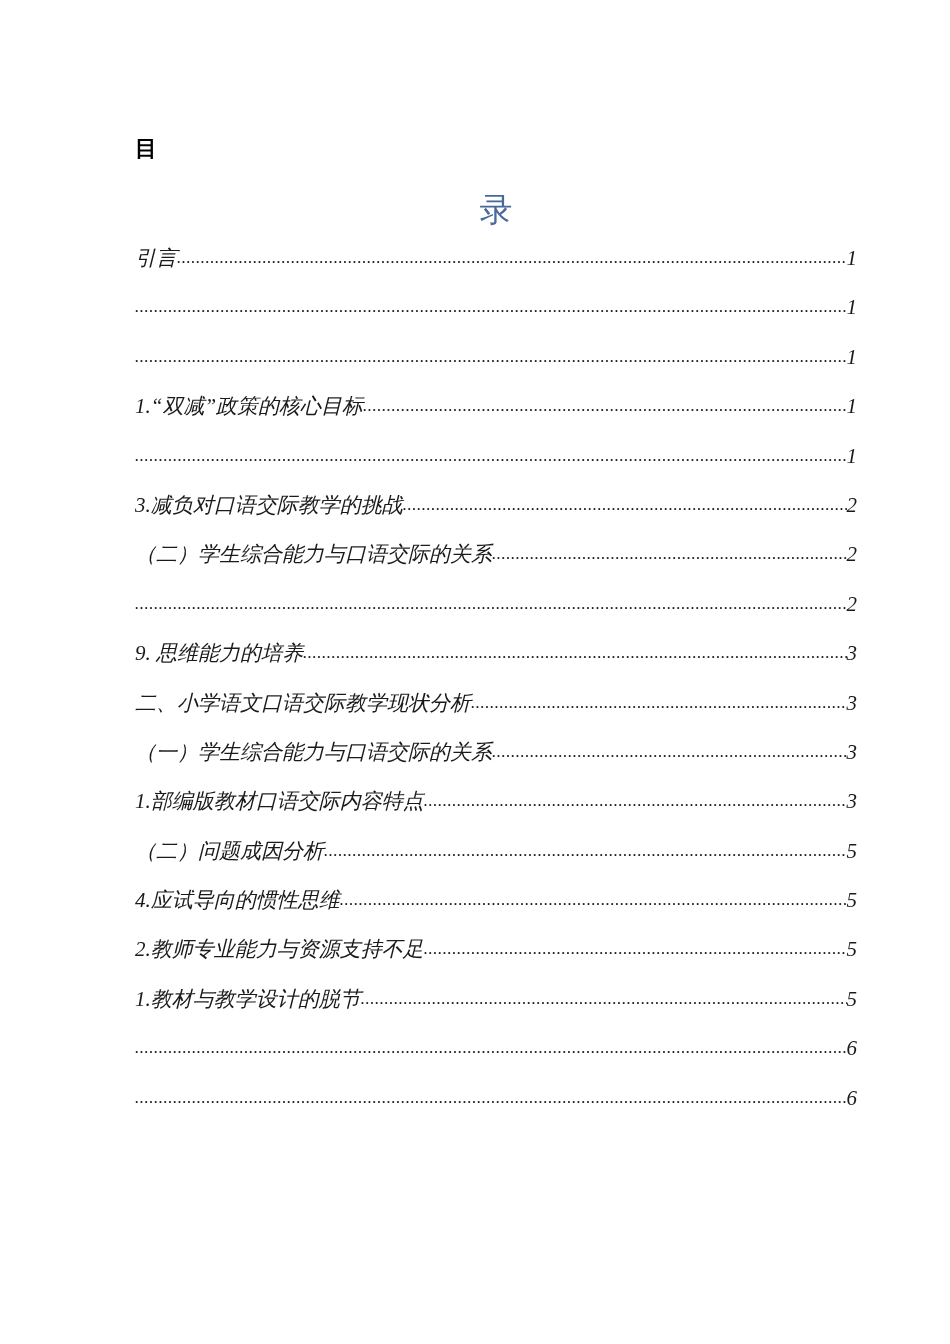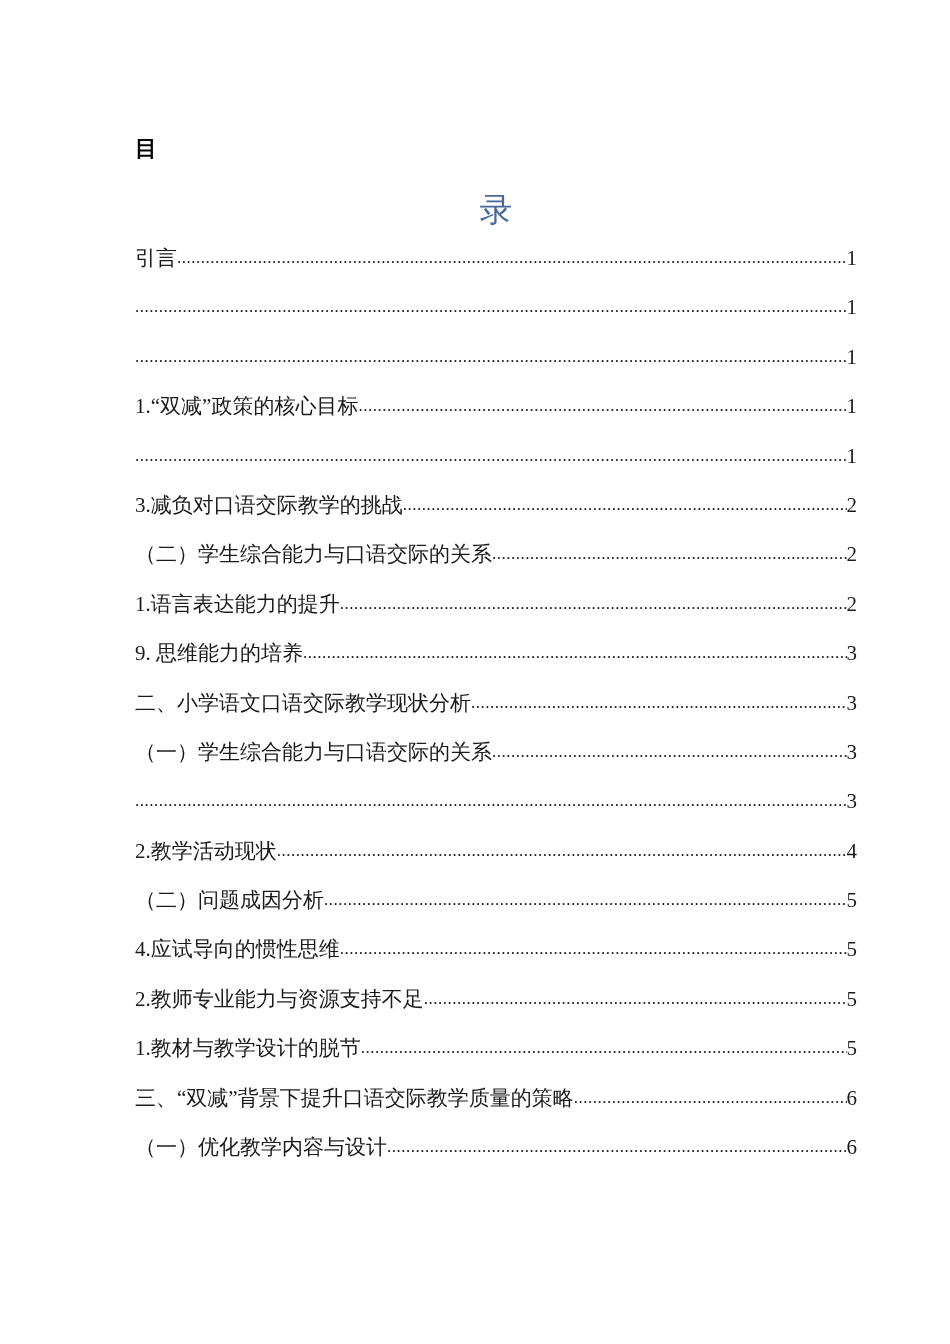--- a/index.html
+++ b/index.html
@@ -41,20 +41,21 @@
   }
   .toc-row {
     display: flex;
     align-items: flex-end;
     height: 28px;
     margin-bottom: 21.4px;
     font-size: 21px;
     line-height: 28px;
     white-space: nowrap;
     cursor: pointer;
+    font-style: italic;
   }
   .toc-label {
     flex: none;
     color: #1a1a1a;
   }
   .toc-dots {
     flex: 1 1 auto;
     overflow: hidden;
     white-space: nowrap;
     font-size: 17px;
@@ -105,47 +106,42 @@
         <span class="toc-label">3.减负对口语交际教学的挑战</span>
         <span class="toc-dots"></span>
         <span class="toc-page">2</span>
       </li>
       <li class="toc-row">
         <span class="toc-label">（二）学生综合能力与口语交际的关系</span>
         <span class="toc-dots"></span>
         <span class="toc-page">2</span>
       </li>
       <li class="toc-row">
-        <span class="toc-label">1.语言表达能力的提升</span>
         <span class="toc-dots"></span>
         <span class="toc-page">2</span>
       </li>
       <li class="toc-row">
         <span class="toc-label">9. 思维能力的培养</span>
         <span class="toc-dots"></span>
         <span class="toc-page">3</span>
       </li>
       <li class="toc-row">
         <span class="toc-label">二、小学语文口语交际教学现状分析</span>
         <span class="toc-dots"></span>
         <span class="toc-page">3</span>
       </li>
       <li class="toc-row">
         <span class="toc-label">（一）学生综合能力与口语交际的关系</span>
         <span class="toc-dots"></span>
         <span class="toc-page">3</span>
       </li>
       <li class="toc-row">
+        <span class="toc-label">1.部编版教材口语交际内容特点</span>
         <span class="toc-dots"></span>
         <span class="toc-page">3</span>
-      </li>
-      <li class="toc-row">
-        <span class="toc-label">2.教学活动现状</span>
-        <span class="toc-dots"></span>
-        <span class="toc-page">4</span>
       </li>
       <li class="toc-row">
         <span class="toc-label">（二）问题成因分析</span>
         <span class="toc-dots"></span>
         <span class="toc-page">5</span>
       </li>
       <li class="toc-row">
         <span class="toc-label">4.应试导向的惯性思维</span>
         <span class="toc-dots"></span>
         <span class="toc-page">5</span>
@@ -154,25 +150,23 @@
         <span class="toc-label">2.教师专业能力与资源支持不足</span>
         <span class="toc-dots"></span>
         <span class="toc-page">5</span>
       </li>
       <li class="toc-row">
         <span class="toc-label">1.教材与教学设计的脱节</span>
         <span class="toc-dots"></span>
         <span class="toc-page">5</span>
       </li>
       <li class="toc-row">
-        <span class="toc-label">三、“双减”背景下提升口语交际教学质量的策略</span>
         <span class="toc-dots"></span>
         <span class="toc-page">6</span>
       </li>
       <li class="toc-row">
-        <span class="toc-label">（一）优化教学内容与设计</span>
         <span class="toc-dots"></span>
         <span class="toc-page">6</span>
       </li>
     </ol>
 
   </div>
 </div>
 
 </body></html>

